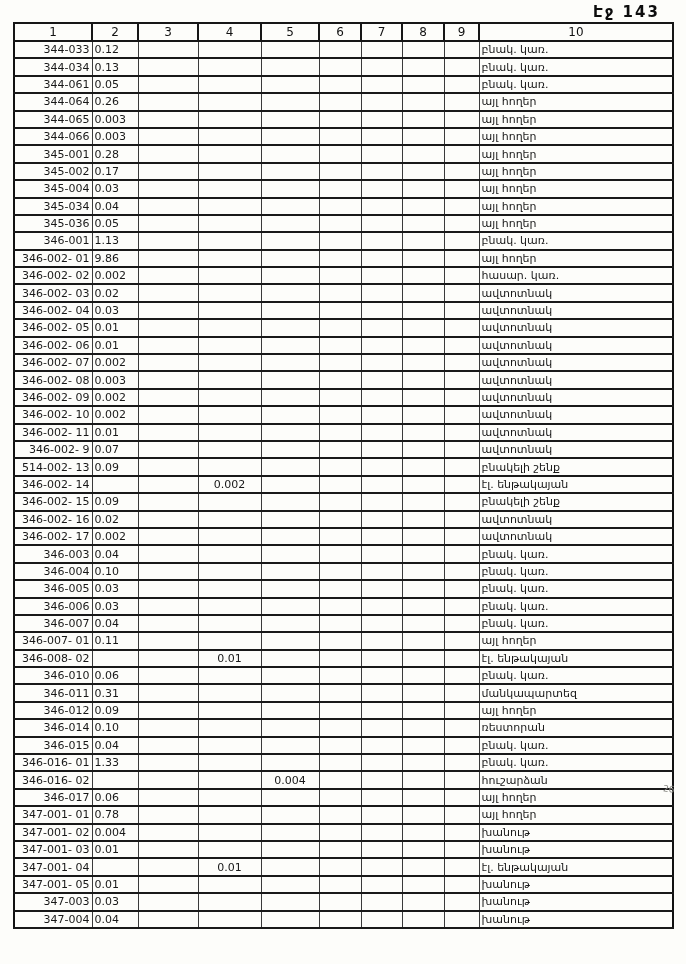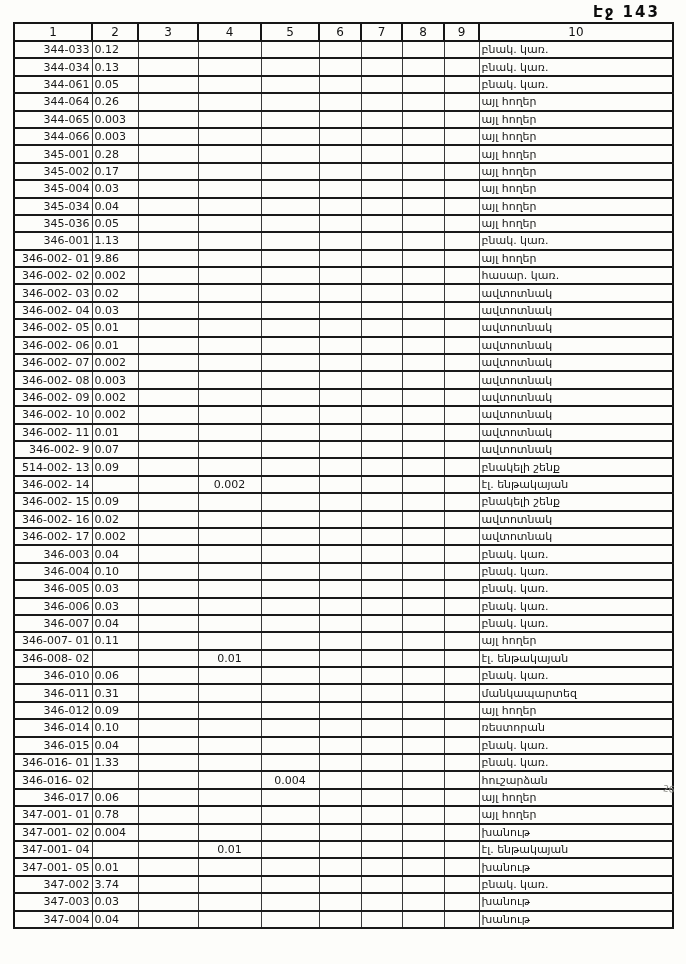--- a/index.html
+++ b/index.html
@@ -647,20 +647,32 @@
         <td class="col-c3"></td>
         <td class="col-c4"></td>
         <td class="col-c5"></td>
         <td class="col-c6"></td>
         <td class="col-c7"></td>
         <td class="col-c8"></td>
         <td class="col-c9"></td>
         <td class="col-c10">խանութ</td>
       </tr>
       <tr>
+        <td class="col-c1">347-001- 03</td>
+        <td class="col-c2">0.01</td>
+        <td class="col-c3"></td>
+        <td class="col-c4"></td>
+        <td class="col-c5"></td>
+        <td class="col-c6"></td>
+        <td class="col-c7"></td>
+        <td class="col-c8"></td>
+        <td class="col-c9"></td>
+        <td class="col-c10">խանութ</td>
+      </tr>
+      <tr>
         <td class="col-c1">347-001- 04</td>
         <td class="col-c2"></td>
         <td class="col-c3"></td>
         <td class="col-c4">0.01</td>
         <td class="col-c5"></td>
         <td class="col-c6"></td>
         <td class="col-c7"></td>
         <td class="col-c8"></td>
         <td class="col-c9"></td>
         <td class="col-c10">էլ. ենթակայան</td>
@@ -669,32 +681,20 @@
         <td class="col-c1">347-001- 05</td>
         <td class="col-c2">0.01</td>
         <td class="col-c3"></td>
         <td class="col-c4"></td>
         <td class="col-c5"></td>
         <td class="col-c6"></td>
         <td class="col-c7"></td>
         <td class="col-c8"></td>
         <td class="col-c9"></td>
         <td class="col-c10">խանութ</td>
-      </tr>
-      <tr>
-        <td class="col-c1">347-002</td>
-        <td class="col-c2">3.74</td>
-        <td class="col-c3"></td>
-        <td class="col-c4"></td>
-        <td class="col-c5"></td>
-        <td class="col-c6"></td>
-        <td class="col-c7"></td>
-        <td class="col-c8"></td>
-        <td class="col-c9"></td>
-        <td class="col-c10">բնակ. կառ.</td>
       </tr>
       <tr>
         <td class="col-c1">347-003</td>
         <td class="col-c2">0.03</td>
         <td class="col-c3"></td>
         <td class="col-c4"></td>
         <td class="col-c5"></td>
         <td class="col-c6"></td>
         <td class="col-c7"></td>
         <td class="col-c8"></td>

